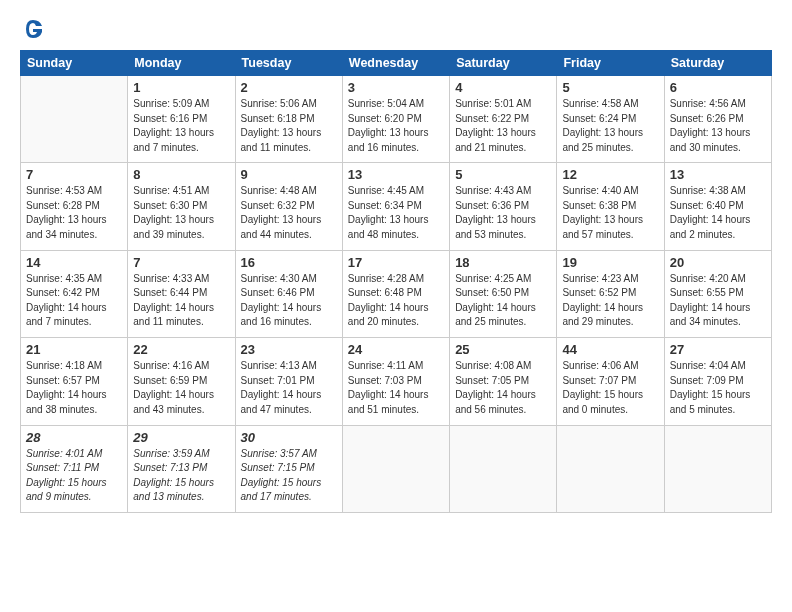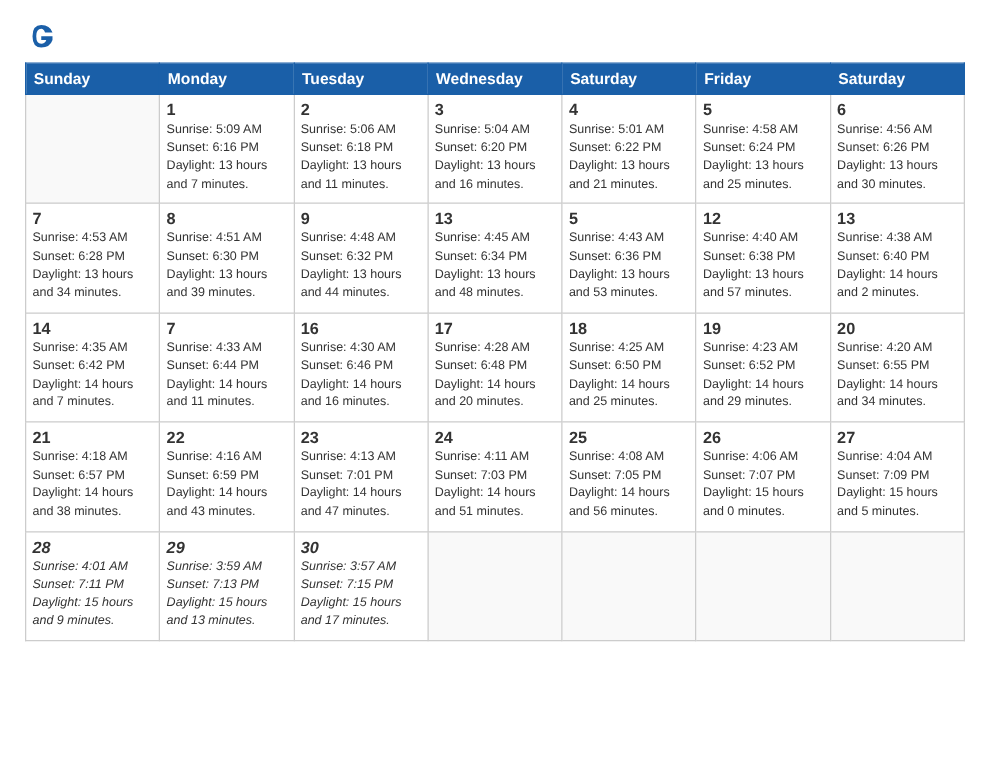--- a/index.html
+++ b/index.html
@@ -223,21 +223,21 @@
           </td>
           <td>
             <span class="cell-day">24</span>
             <div class="cell-info">Sunrise: 4:11 AM<br>Sunset: 7:03 PM<br>Daylight: 14 hours and 51 minutes.</div>
           </td>
           <td>
             <span class="cell-day">25</span>
             <div class="cell-info">Sunrise: 4:08 AM<br>Sunset: 7:05 PM<br>Daylight: 14 hours and 56 minutes.</div>
           </td>
           <td>
-            <span class="cell-day">26</span>
+            <span class="cell-day">44</span>
             <div class="cell-info">Sunrise: 4:06 AM<br>Sunset: 7:07 PM<br>Daylight: 15 hours and 0 minutes.</div>
           </td>
           <td>
             <span class="cell-day">27</span>
             <div class="cell-info">Sunrise: 4:04 AM<br>Sunset: 7:09 PM<br>Daylight: 15 hours and 5 minutes.</div>
           </td>
         </tr>
         <tr class="last-row">
           <td>
             <span class="cell-day">28</span>

